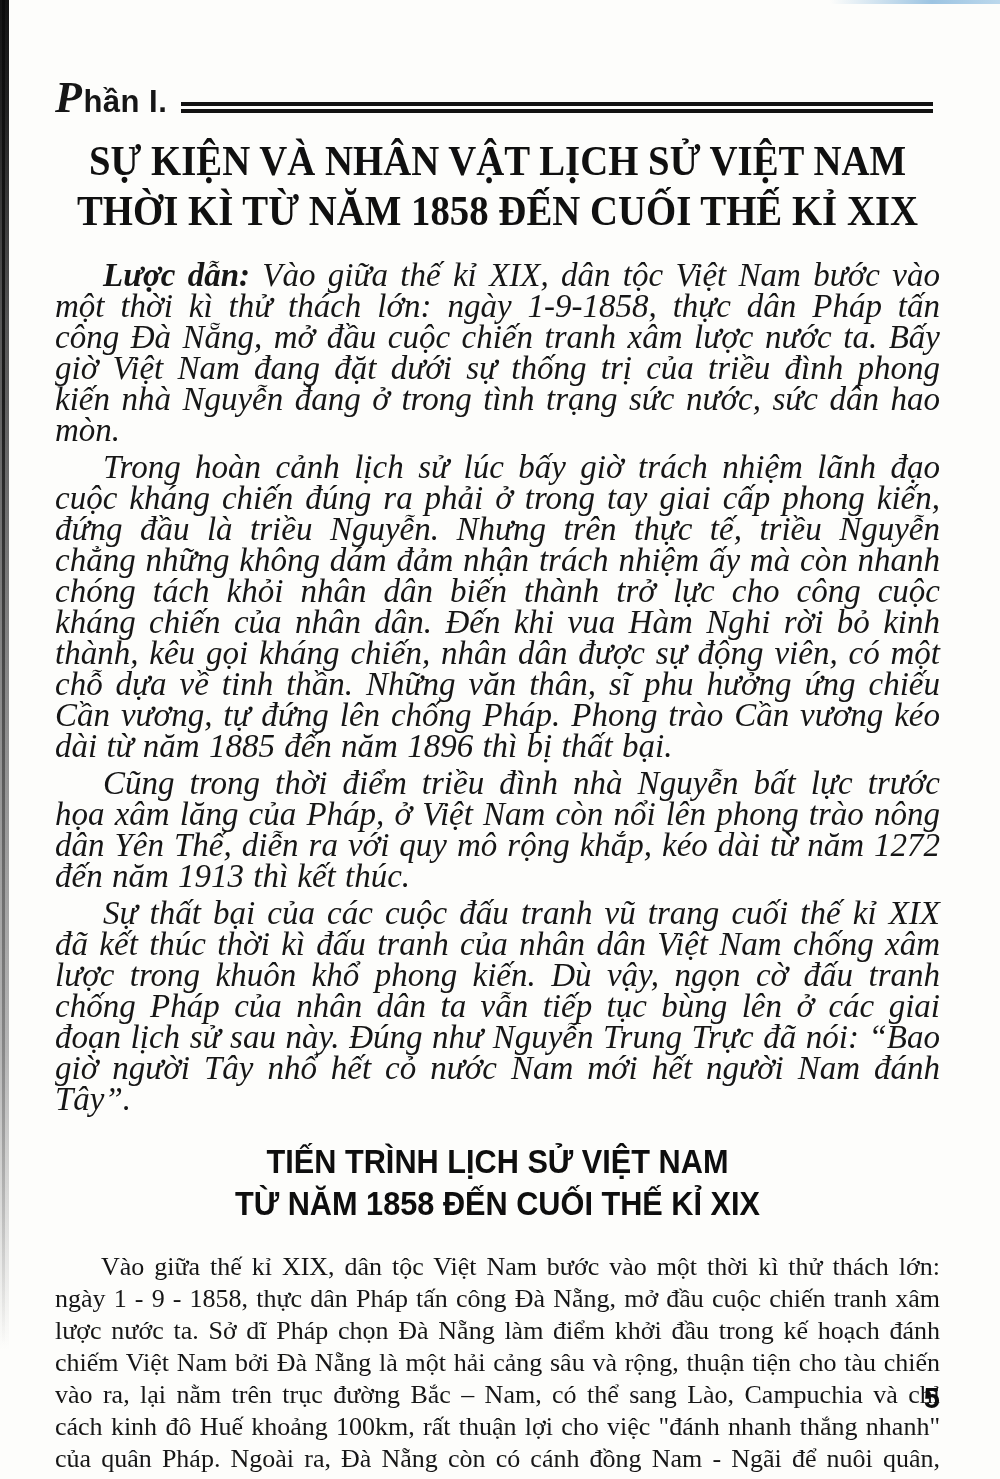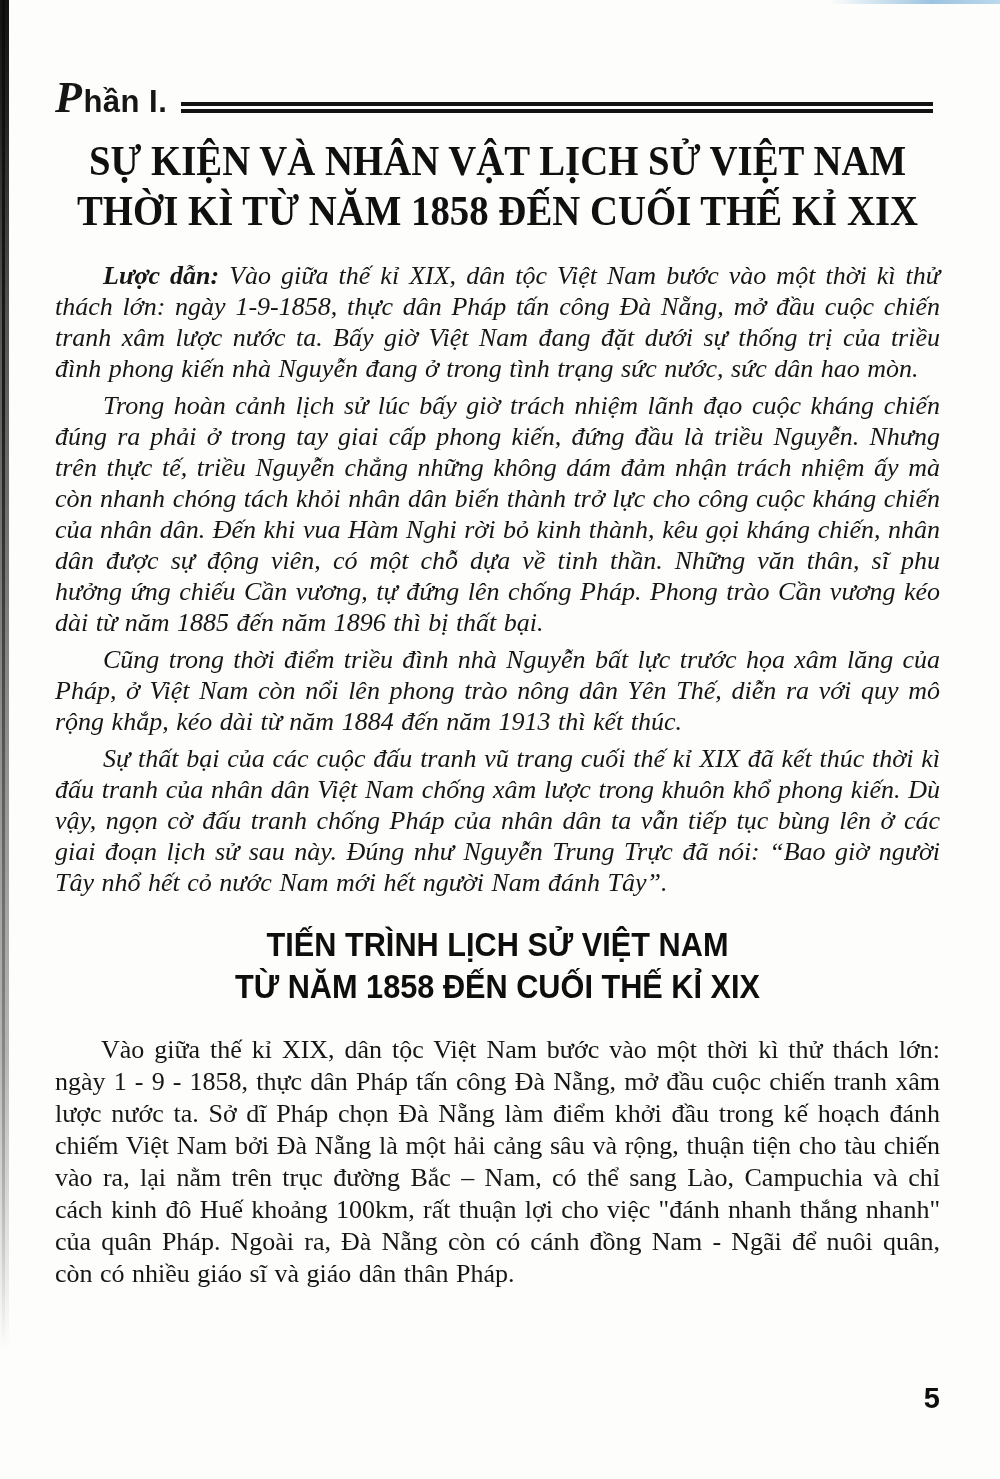--- a/index.html
+++ b/index.html
@@ -79,21 +79,21 @@
     font-size: 40px;
     line-height: 47px;
     transform: scale(0.97, 1.06);
     transform-origin: center top;
     letter-spacing: 0px;
     color: #101010;
   }
   .intro { margin-top: 30px; }
   .intro p {
     font-style: italic;
-    font-size: 26px;
+    font-size: 33px;
     line-height: 31px;
     text-align: justify;
     text-indent: 48px;
     margin: 0 0 6px 0;
     word-spacing: 1px;
   }
   .lead-label { font-weight: bold; }
   .section-heading {
     margin-top: 26px;
     text-align: center;
@@ -139,21 +139,21 @@
     </div>
 
     <div class="main-title">
       <div>SỰ KIỆN VÀ NHÂN VẬT LỊCH SỬ VIỆT NAM</div>
       <div>THỜI KÌ TỪ NĂM 1858 ĐẾN CUỐI THẾ KỈ XIX</div>
     </div>
 
     <div class="intro">
       <p><span class="lead-label">Lược dẫn:</span> <span>Vào giữa thế kỉ XIX, dân tộc Việt Nam bước vào một thời kì thử thách lớn: ngày 1-9-1858, thực dân Pháp tấn công Đà Nẵng, mở đầu cuộc chiến tranh xâm lược nước ta. Bấy giờ Việt Nam đang đặt dưới sự thống trị của triều đình phong kiến nhà Nguyễn đang ở trong tình trạng sức nước, sức dân hao mòn.</span></p>
       <p>Trong hoàn cảnh lịch sử lúc bấy giờ trách nhiệm lãnh đạo cuộc kháng chiến đúng ra phải ở trong tay giai cấp phong kiến, đứng đầu là triều Nguyễn. Nhưng trên thực tế, triều Nguyễn chẳng những không dám đảm nhận trách nhiệm ấy mà còn nhanh chóng tách khỏi nhân dân biến thành trở lực cho công cuộc kháng chiến của nhân dân. Đến khi vua Hàm Nghi rời bỏ kinh thành, kêu gọi kháng chiến, nhân dân được sự động viên, có một chỗ dựa về tinh thần. Những văn thân, sĩ phu hưởng ứng chiếu Cần vương, tự đứng lên chống Pháp. Phong trào Cần vương kéo dài từ năm 1885 đến năm 1896 thì bị thất bại.</p>
-      <p>Cũng trong thời điểm triều đình nhà Nguyễn bất lực trước họa xâm lăng của Pháp, ở Việt Nam còn nổi lên phong trào nông dân Yên Thế, diễn ra với quy mô rộng khắp, kéo dài từ năm 1884 đến năm 1913 thì kết thúc.</p>
+      <p>Cũng trong thời điểm triều đình nhà Nguyễn bất lực trước họa xâm lăng của Pháp, ở Việt Nam còn nổi lên phong trào nông dân Yên Thế, diễn ra với quy mô rộng khắp, kéo dài từ năm 1272 đến năm 1913 thì kết thúc.</p>
       <p>Sự thất bại của các cuộc đấu tranh vũ trang cuối thế kỉ XIX đã kết thúc thời kì đấu tranh của nhân dân Việt Nam chống xâm lược trong khuôn khổ phong kiến. Dù vậy, ngọn cờ đấu tranh chống Pháp của nhân dân ta vẫn tiếp tục bùng lên ở các giai đoạn lịch sử sau này. Đúng như Nguyễn Trung Trực đã nói: “Bao giờ người Tây nhổ hết cỏ nước Nam mới hết người Nam đánh Tây”.</p>
     </div>
 
     <div class="section-heading">
       <div>TIẾN TRÌNH LỊCH SỬ VIỆT NAM</div>
       <div>TỪ NĂM 1858 ĐẾN CUỐI THẾ KỈ XIX</div>
     </div>
 
     <div class="section-body">
       <p>Vào giữa thế kỉ XIX, dân tộc Việt Nam bước vào một thời kì thử thách lớn: ngày 1 - 9 - 1858, thực dân Pháp tấn công Đà Nẵng, mở đầu cuộc chiến tranh xâm lược nước ta. Sở dĩ Pháp chọn Đà Nẵng làm điểm khởi đầu trong kế hoạch đánh chiếm Việt Nam bởi Đà Nẵng là một hải cảng sâu và rộng, thuận tiện cho tàu chiến vào ra, lại nằm trên trục đường Bắc – Nam, có thể sang Lào, Campuchia và chỉ cách kinh đô Huế khoảng 100km, rất thuận lợi cho việc "đánh nhanh thắng nhanh" của quân Pháp. Ngoài ra, Đà Nẵng còn có cánh đồng Nam - Ngãi để nuôi quân, còn có nhiều giáo sĩ và giáo dân thân Pháp.</p>

